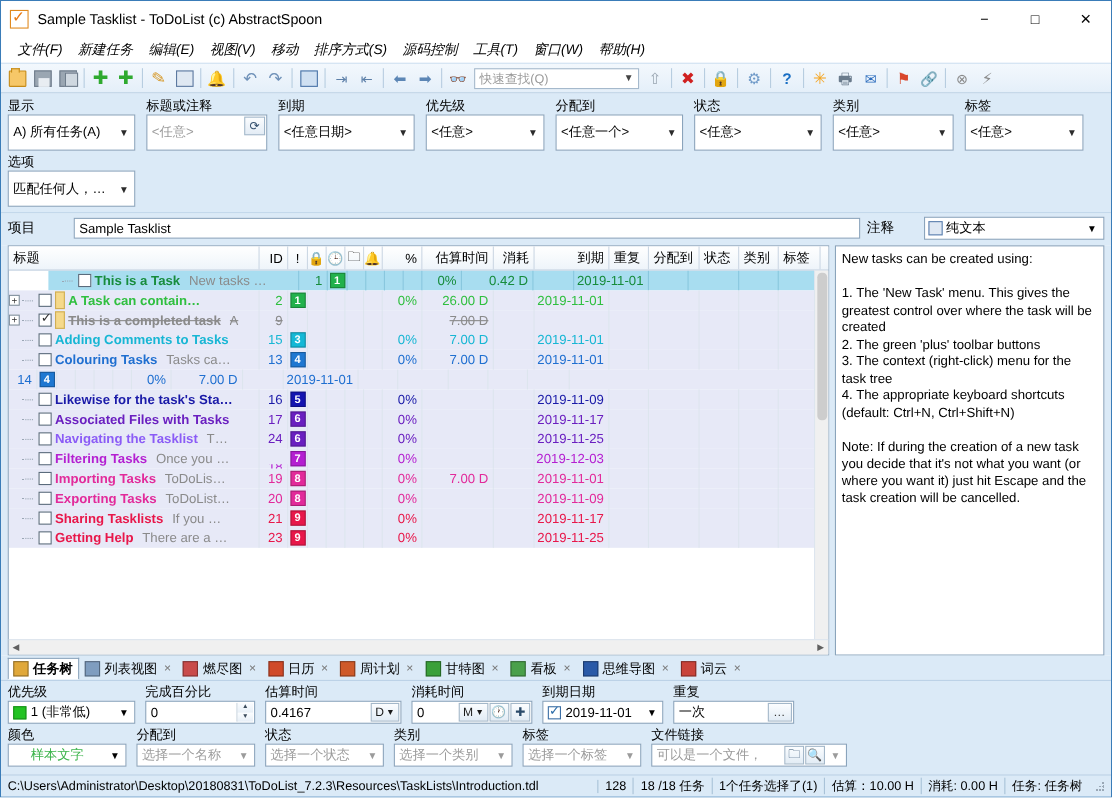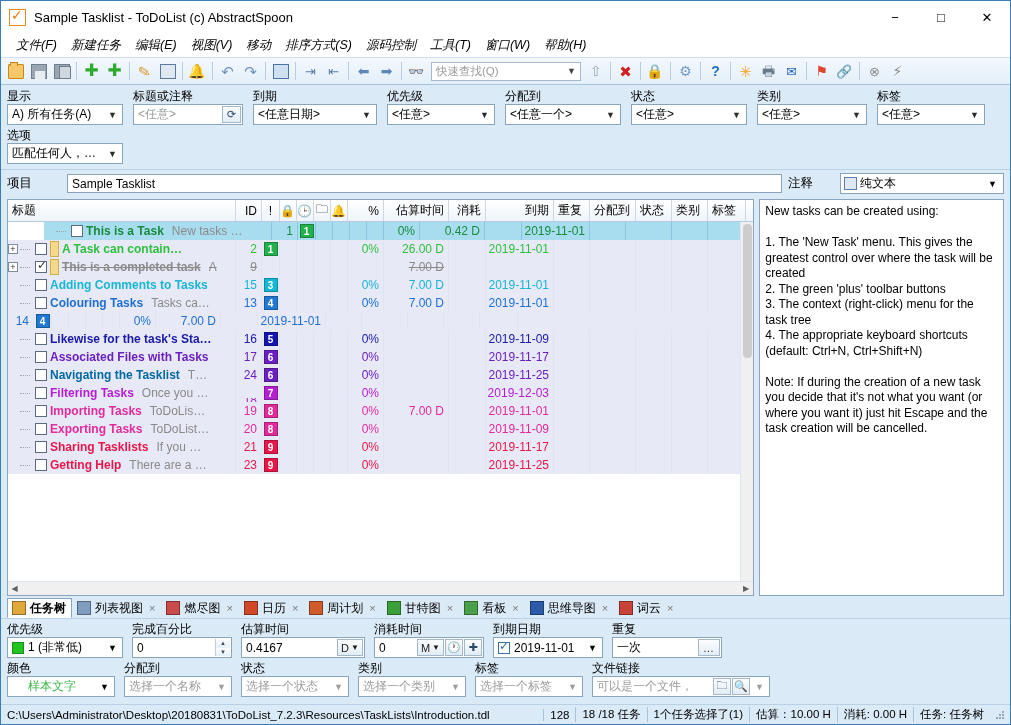--- a/index.html
+++ b/index.html
@@ -149,21 +149,21 @@
     border-bottom: 1px solid #b9d0e5;
   }
   .frow { display: flex; align-items: flex-end; }
   .fgroup { margin-right: 10px; }
   .flabel {
     font-size: 12px; color: #000;
     margin-bottom: 1px; line-height: 14px;
     white-space: nowrap;
   }
   .fctl {
-    height: 21px;
+    height: 33px;
     border: 1px solid #8aa4bc;
     background: #fff;
     display: flex; align-items: center;
     font-size: 12px;
     padding-left: 4px;
     position: relative;
     color: #000;
   }
   .fctl .cv { position:absolute; right:5px; color:#2b2b2b; font-size:9px; }
   .fctl.placeholder { color: #9b9b9b; }
@@ -944,21 +944,21 @@
             </div>
             <div class="trow alt">
               <div class="c" style="width: 228px; flex: 0 0 228px; padding: 0px;">
                 <div class="tree-cell">
                   <div class="twisty blank"></div>
                   <div class="dots">
                     <span></span>
                   </div>
                   <div class="chk"></div>
                   <div class="colorbar none"></div>
-                  <span class="ttitle" style="color: #0369a1;">Navigating the Tasklist</span>
+                  <span class="ttitle" style="color: #8b5cf6;">Navigating the Tasklist</span>
                   <span class="tsub">T…</span>
                 </div>
               </div>
               <div class="c rt" style="width: 26px; flex: 0 0 26px;">
                 <span style="color: rgb(106, 31, 192);">24</span>
               </div>
               <div class="c ctr" style="width: 18px; flex: 0 0 18px;">
                 <div class="prio-box" style="background: rgb(106, 31, 192);">6</div>
               </div>
               <div class="c ctr" style="width: 17px; flex: 0 0 17px;"></div>

